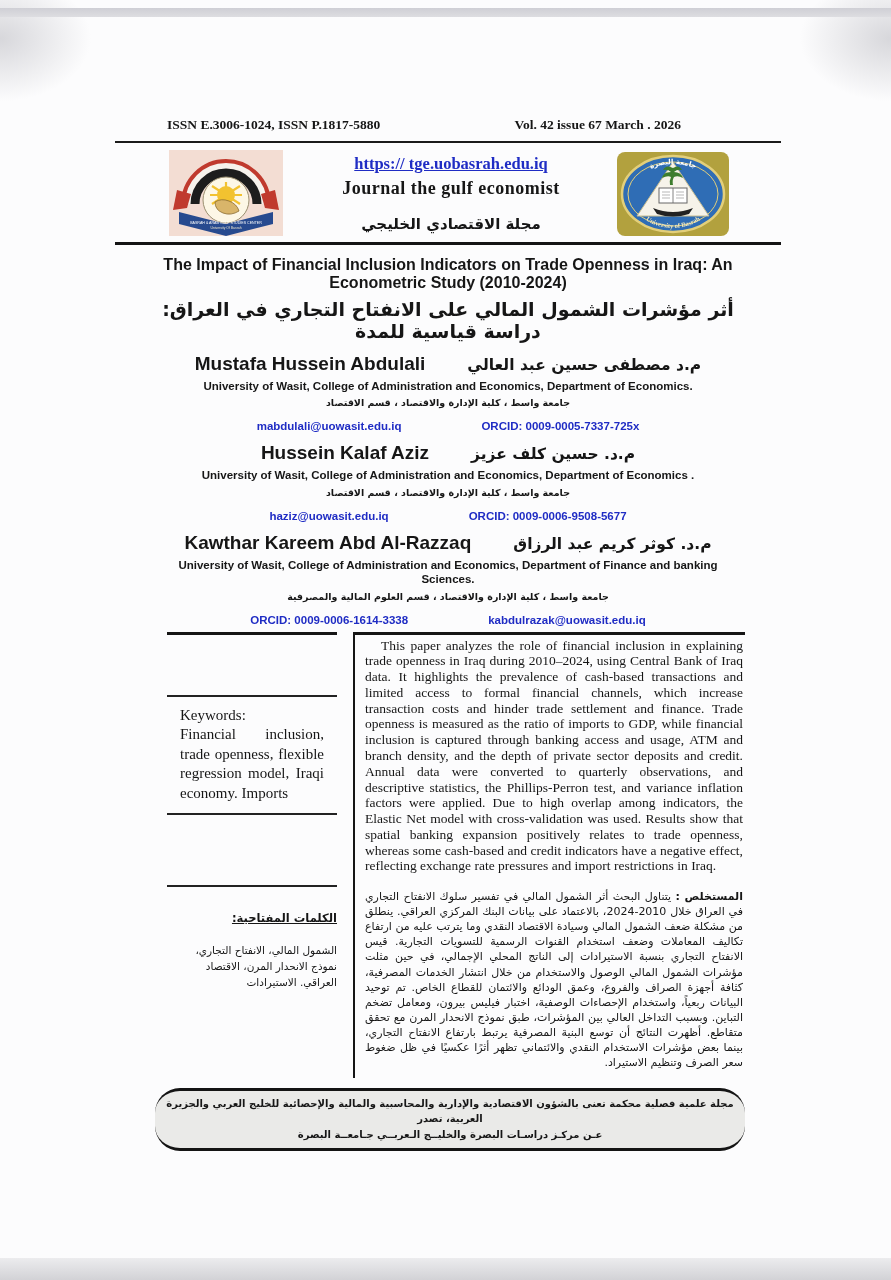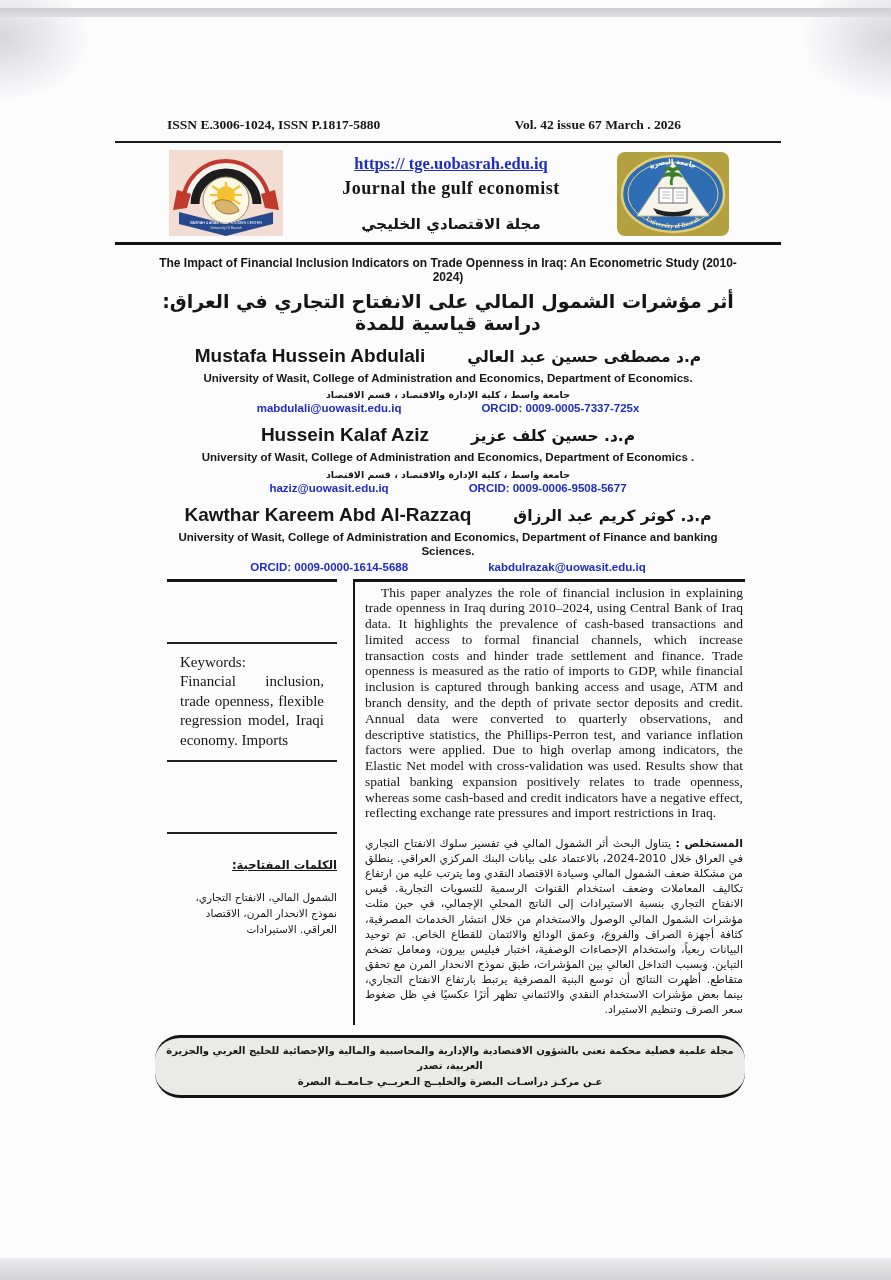--- a/index.html
+++ b/index.html
@@ -21,33 +21,33 @@
   .rule2{border-top:3.5px solid #141414;margin-top:2px;}
 
   .logo-row{display:flex;align-items:center;margin:7px 52px 4px 52px;height:88px;}
   .logo{flex:0 0 auto;}
   .masthead-center{flex:1;text-align:center;line-height:1.25;}
   .mast-url{font-weight:bold;font-size:16.5px;color:#1f2cc4;text-decoration:underline;}
   .mast-jen{font-weight:bold;font-size:18px;letter-spacing:.5px;margin-top:2px;}
   .mast-jar{font-weight:bold;font-size:15px;margin-top:16px;font-family:"DejaVu Sans",sans-serif;}
 
   .title-en{margin:11px 40px 0;text-align:center;font-family:"Liberation Sans",sans-serif;
-    font-weight:bold;font-size:12px;}
+    font-weight:bold;font-size:16px;}
   .title-ar{margin:6px 30px 0;text-align:center;direction:rtl;font-family:"DejaVu Sans",sans-serif;
     font-weight:bold;font-size:19px;}
   .period{margin-top:7px;text-align:center;font-weight:bold;font-size:15px;}
 
   .author{margin:10px 40px 0;text-align:center;}
   .author + .author{margin-top:9px;}
   .name-row{line-height:23px;text-align:center;}
   .name-en{font-family:"Liberation Sans",sans-serif;font-weight:bold;font-size:19px;}
   .name-ar{font-family:"DejaVu Sans",sans-serif;font-weight:bold;font-size:15.5px;margin-left:38px;}
   .affil-en{font-family:"Liberation Sans",sans-serif;font-weight:bold;font-size:11.5px;margin-top:2px;line-height:1.25;}
   .affil-ar{font-family:"DejaVu Sans",sans-serif;font-weight:bold;font-size:9.5px;margin-top:4px;direction:rtl;}
-  .contact-row{display:flex;justify-content:center;gap:80px;margin-top:2px;
+  .contact-row{display:flex;justify-content:center;gap:80px;margin-top:12px;
     font-family:"Liberation Sans",sans-serif;font-weight:bold;font-size:11.5px;color:#1f2cc4;}
 
   .cols{display:flex;margin:6px 36px 0 52px;}
   .col-left{width:170px;margin-right:16px;border-top:3px solid #151515;
     font-family:"Liberation Serif",serif;}
   .col-right{flex:1;border-top:3px solid #151515;border-left:2.5px solid #151515;
     padding:3px 2px 8px 10px;}
   .sp1{height:60px;}
   .sp2{height:70px;}
   .rule-thin{border-top:2px solid #222;}
@@ -157,22 +157,23 @@
         <span>ORCID: 0009-0006-9508-5677</span>
       </div>
     </div>
 
     <div class="author">
       <div class="name-row">
         <span class="name-en">Kawthar Kareem Abd Al-Razzaq</span>
         <span class="name-ar">م.د. كوثر كريم عبد الرزاق</span>
       </div>
       <div class="affil-en">University of Wasit, College of Administration and Economics, Department of Finance and banking Sciences.</div>
+      <div class="affil-ar">جامعة واسط ، كلية الإدارة والاقتصاد ، قسم العلوم المالية والمصرفية</div>
       <div class="contact-row">
-        <span>ORCID: 0009-0000-1614-5688</span>
+        <span>ORCID: 0009-0006-1614-3338</span>
         <span>kabdulrazak@uowasit.edu.iq</span>
       </div>
     </div>
 
     <div class="cols">
       <div class="col-left">
         <div class="sp1"></div>
         <div class="rule-thin"></div>
         <div class="kw-en">
           <span class="lbl">Keywords:</span>

